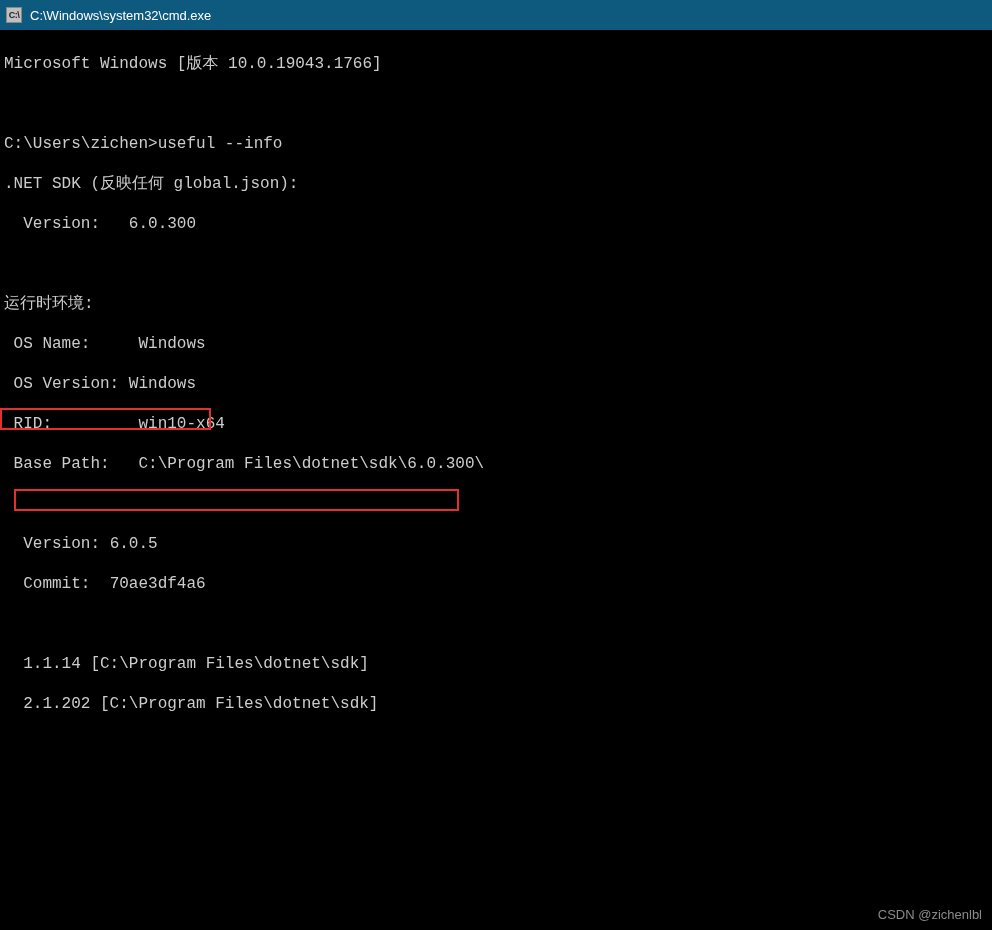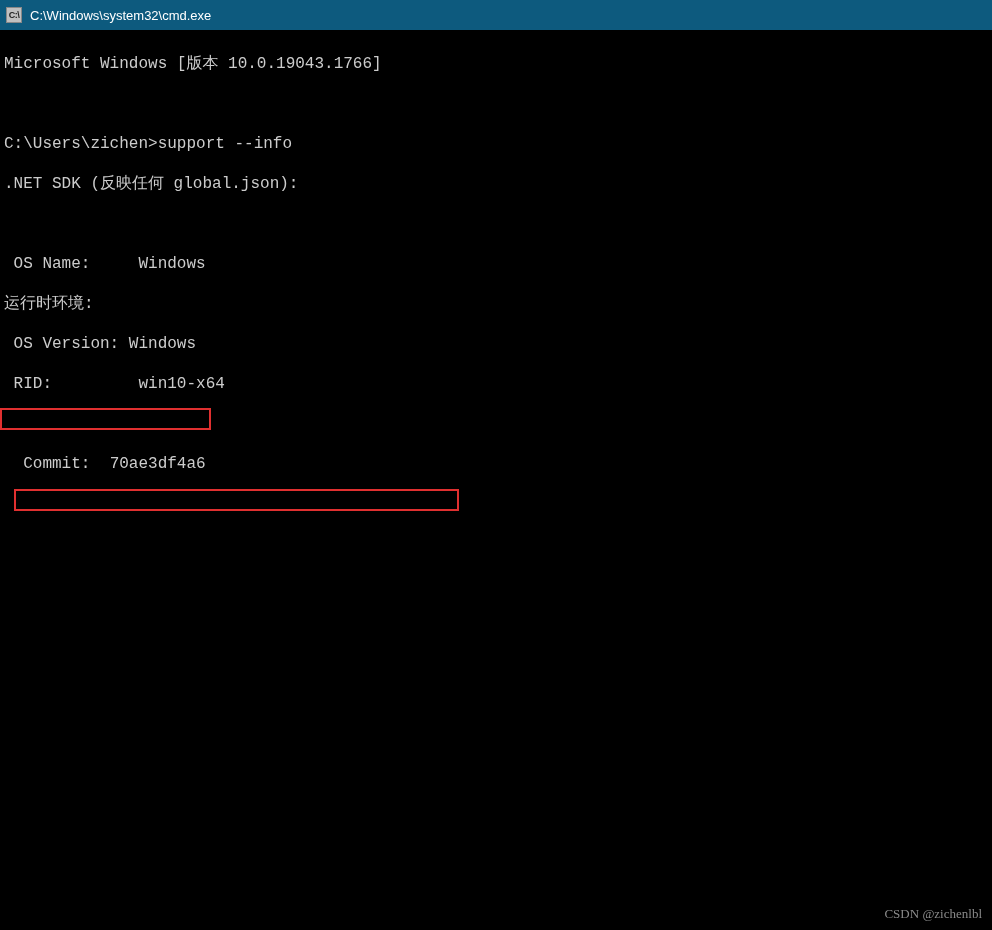--- a/index.html
+++ b/index.html
@@ -49,45 +49,50 @@
       position: absolute;
       border: 2px solid #e03030;
       background: transparent;
       pointer-events: none;
     }
     .watermark {
       position: absolute;
       right: 10px;
       bottom: 8px;
       color: #8a8a8a;
-      font-family: Liberation Serif, serif;
+      font-family: Liberation Sans, sans-serif;
       font-size: 13px;
     }
   </style>
 </head>
 <body>
 
 <div class="titlebar">
   <span class="titlebar-icon">C:\</span>
   <span>C:\Windows\system32\cmd.exe</span>
 </div>
 
 <div class="terminal">
 <div>Microsoft Windows [版本 10.0.19043.1766]</div>
 <div> </div>
-<div><span>C:\Users\zichen&gt;</span><span>support --info</span></div>
+<div><span>C:\Users\zichen&gt;</span><span>useful --info</span></div>
 <div>.NET SDK (反映任何 global.json):</div>
+<div><span>  Version:   </span><span>6.0.300</span></div>
 <div> </div>
+<div>运行时环境:</div>
 <div><span> OS Name:     </span><span>Windows</span></div>
-<div>运行时环境:</div>
 <div><span> OS Version: </span><span>Windows</span></div>
 <div><span> RID:         </span><span>win10-x64</span></div>
+<div><span> Base Path:   </span><span>C:\Program Files\dotnet\sdk\6.0.300\</span></div>
 <div> </div>
+<div><span>  Version: </span><span>6.0.5</span></div>
 <div><span>  Commit:  </span><span>70ae3df4a6</span></div>
 <div> </div>
+<div>  1.1.14 [C:\Program Files\dotnet\sdk]</div>
+<div>  2.1.202 [C:\Program Files\dotnet\sdk]</div>
 
 
 
 
 
 
 
 
 
 

